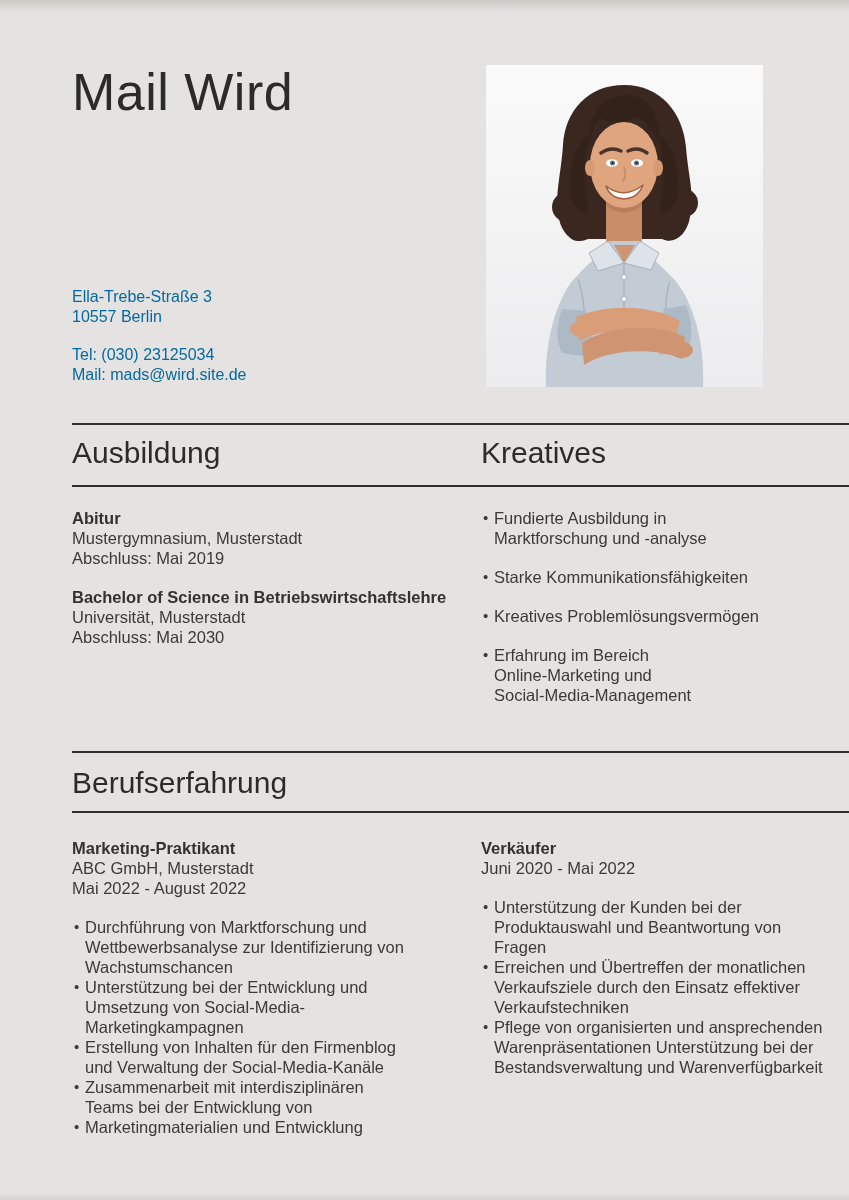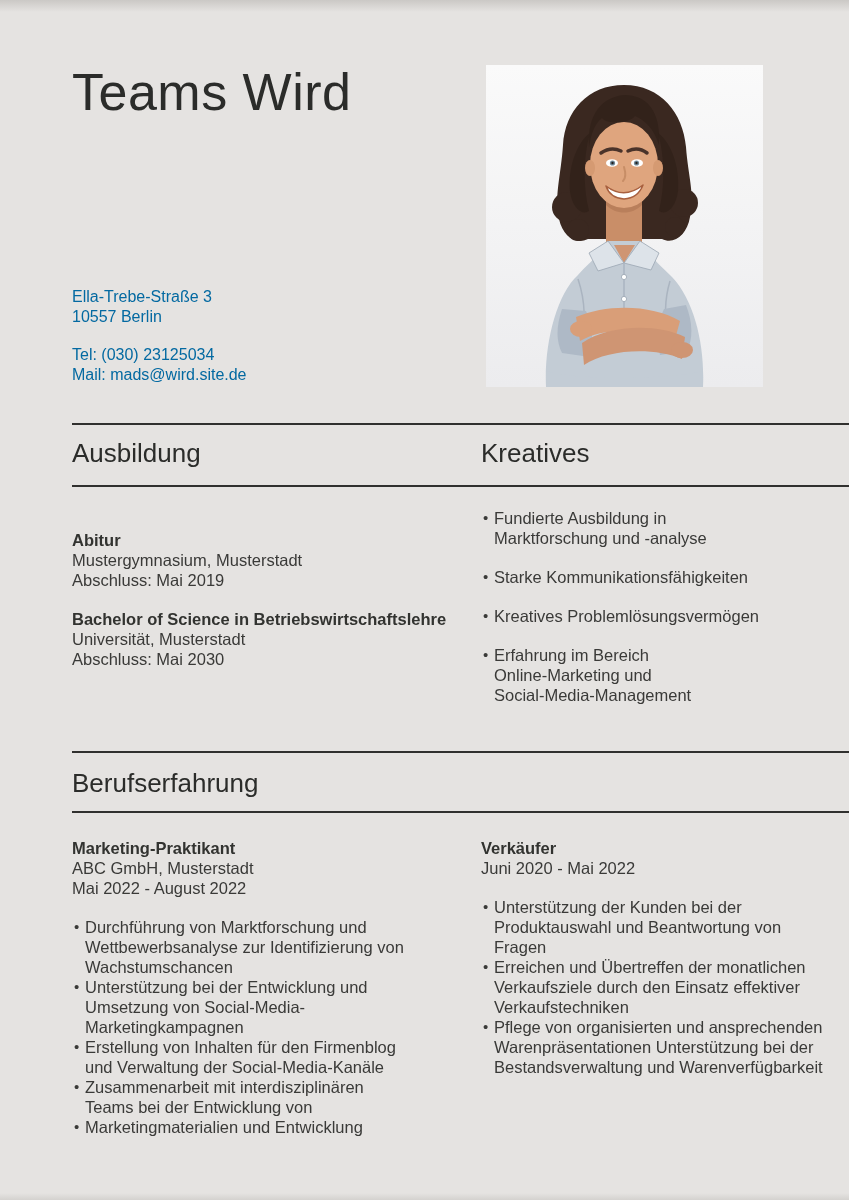--- a/index.html
+++ b/index.html
@@ -45,31 +45,31 @@
     position: absolute; left: 72px; right: 0; height: 2px;
     background: #30302e;
   }
   .rule-1 { top: 423px; }
   .rule-2 { top: 485px; }
   .rule-3 { top: 751px; }
   .rule-4 { top: 811px; }
 
   h2.section-title {
     position: absolute; margin: 0; font-weight: 400;
-    font-size: 26px; line-height: 36px; color: #2b2c2a; white-space: nowrap;
+    font-size: 30px; line-height: 36px; color: #2b2c2a; white-space: nowrap;
   }
   .h-edu    { left: 72px;  top: 435px; }
   .h-skills { left: 481px; top: 435px; }
   .h-exp    { left: 72px;  top: 765px; }
 
   .col {
     position: absolute;
     font-size: 16.5px; line-height: 20px; color: #3a3a38;
   }
-  .edu-col    { left: 72px;  top: 508px; width: 404px; margin-top: 22px; }
+  .edu-col    { left: 72px;  top: 508px; width: 404px; }
   .skills-col { left: 481px; top: 508px; width: 368px; }
   .job-left   { left: 72px;  top: 838px; width: 404px; }
   .job-right  { left: 481px; top: 838px; width: 368px; }
 
   .entry { margin-bottom: 19px; }
   .entry:last-child { margin-bottom: 0; }
   .entry-title { font-weight: 700; color: #323330; white-space: nowrap; }
   .entry-line  { white-space: nowrap; }
 
   .job-header { margin-bottom: 19px; }
@@ -83,21 +83,21 @@
   .bullet-text { white-space: pre-line; }
   .skills-col .bullet { margin-bottom: 19px; }
   .skills-col .bullet:last-child { margin-bottom: 0; }
   .job-bullets .bullet { margin-bottom: 0; }
 </style>
 </head>
 <body>
 
 <div class="page">
 
-  <h1 class="name">Teams Wird</h1>
+  <h1 class="name">Mail Wird</h1>
 
   <div class="contact">
     <div>Ella-Trebe-Straße 3</div>
     <div>10557 Berlin</div>
     <div class="contact-gap"></div>
     <div>Tel: (030) 23125034</div>
     <div>Mail: mads@wird.site.de</div>
   </div>
 
   <div class="photo">

